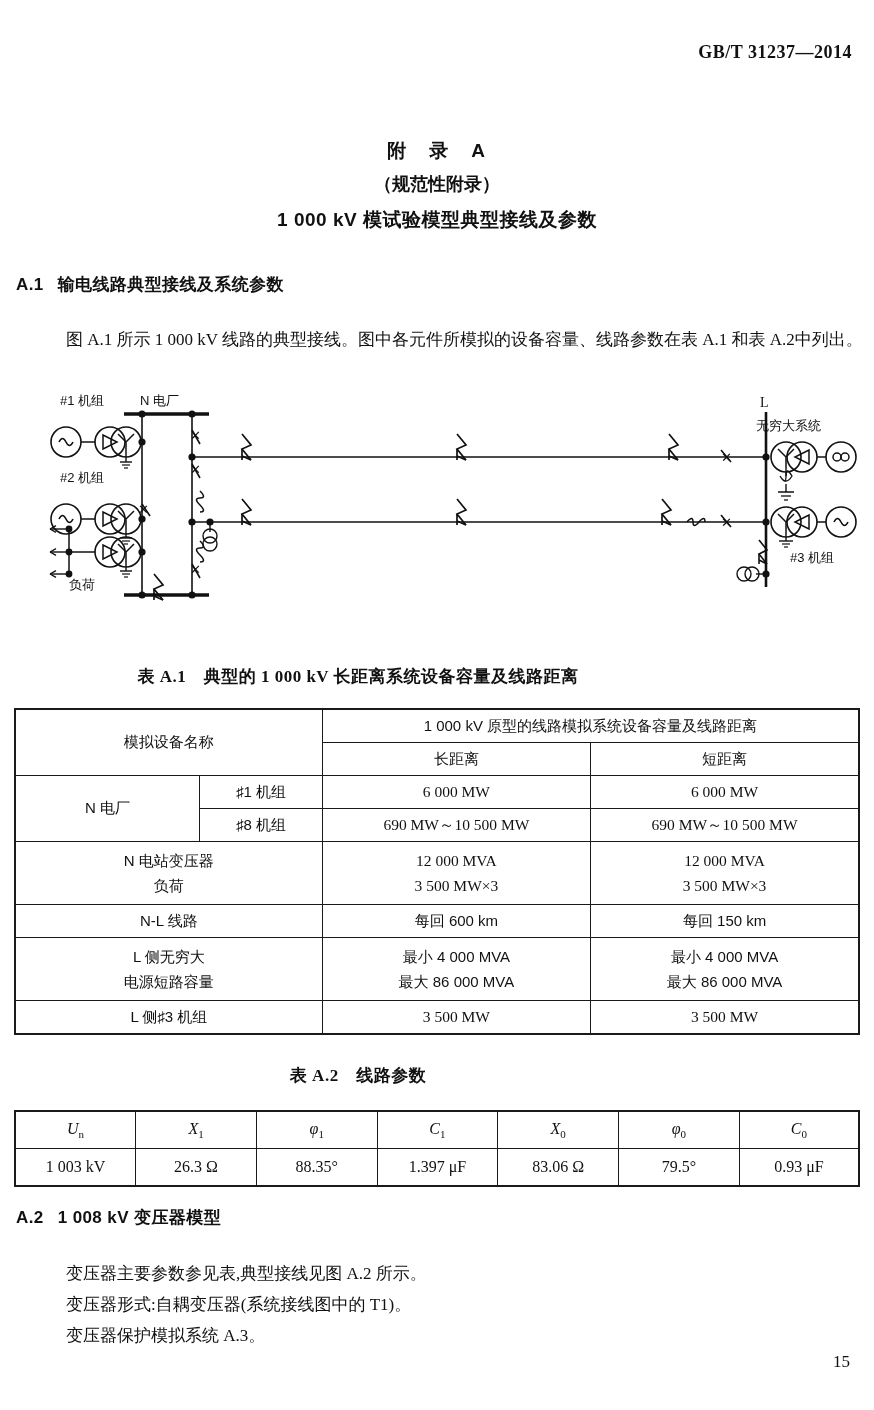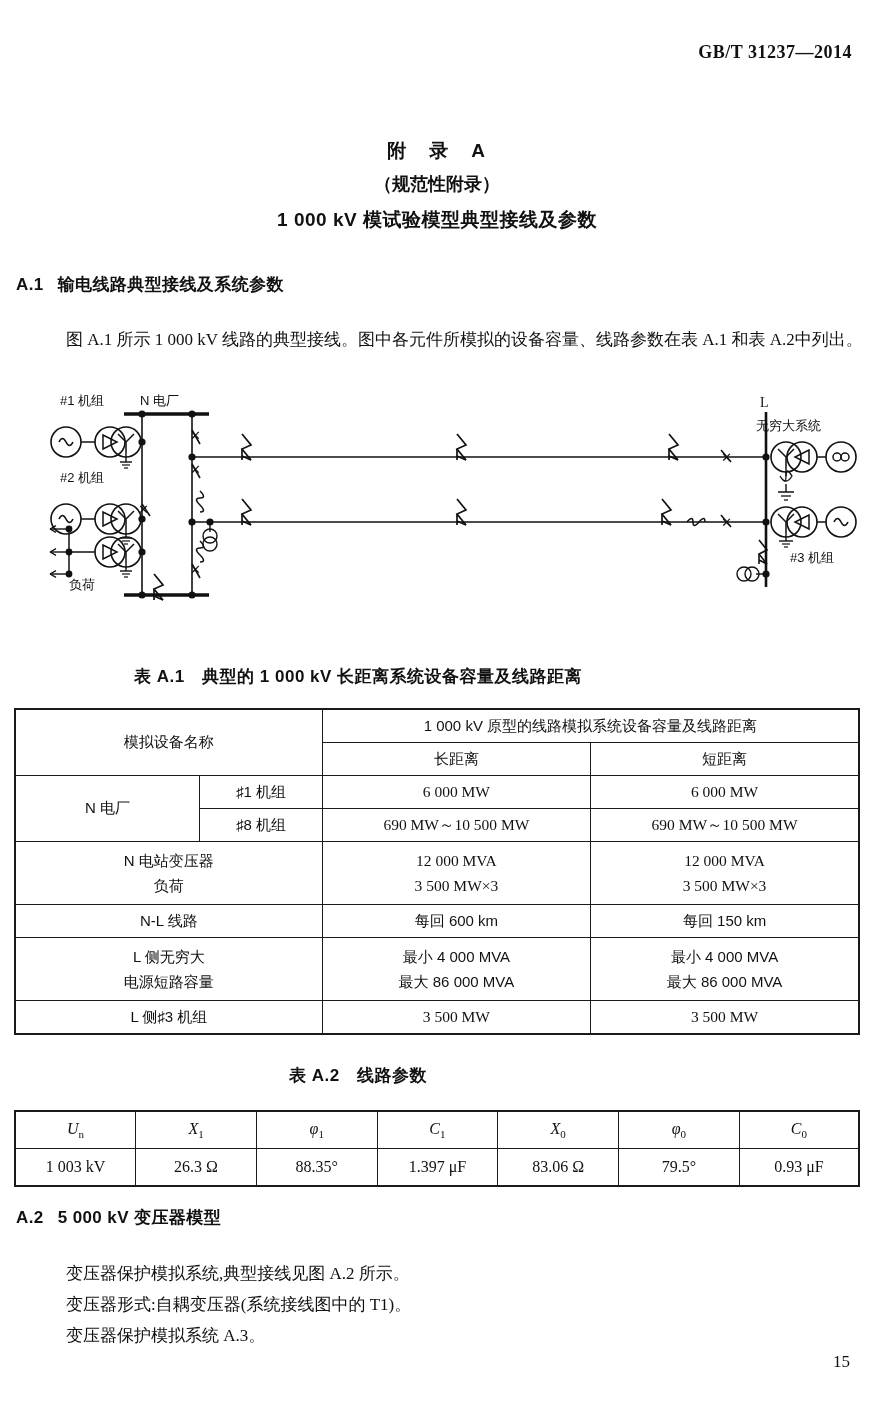--- a/index.html
+++ b/index.html
@@ -129,21 +129,21 @@
   }
 
   
   .tbl-caption {
     position: absolute;
     left: 0;
     width: 716px;
     text-align: center;
     font-weight: bold;
     font-size: 17px;
-    font-family: Liberation Sans, sans-serif;
+    font-family: Liberation Serif, serif;
     letter-spacing: 0.5px;
   }
   #cap-t1 { top: 665px; }
   #cap-t2 { top: 1064px; }
 
   
   table.doc {
     position: absolute;
     border-collapse: collapse;
     font-family: "Liberation Serif", serif;
@@ -519,24 +519,24 @@
         <td class="outer-bot">88.35°</td>
         <td class="outer-bot">1.397 μF</td>
         <td class="outer-bot">83.06 Ω</td>
         <td class="outer-bot">79.5°</td>
         <td class="outer-right outer-bot">0.93 μF</td>
       </tr>
     </tbody>
   </table>
 
   <div class="sec-head" id="sec-a2">
-    <span class="sec-num">A.2</span><span>5 000 kV 变压器模型</span>
+    <span class="sec-num">A.2</span><span>1 008 kV 变压器模型</span>
   </div>
 
   <div class="plist" id="para-a2">
-    <div>变压器保护模拟系统,典型接线见图 A.2 所示。</div>
+    <div>变压器主要参数参见表,典型接线见图 A.2 所示。</div>
     <div>变压器形式:自耦变压器(系统接线图中的 T1)。</div>
     <div>变压器保护模拟系统 A.3。</div>
   </div>
 
   <div class="page-num">15</div>
 
 </div>
 
 </body></html>

